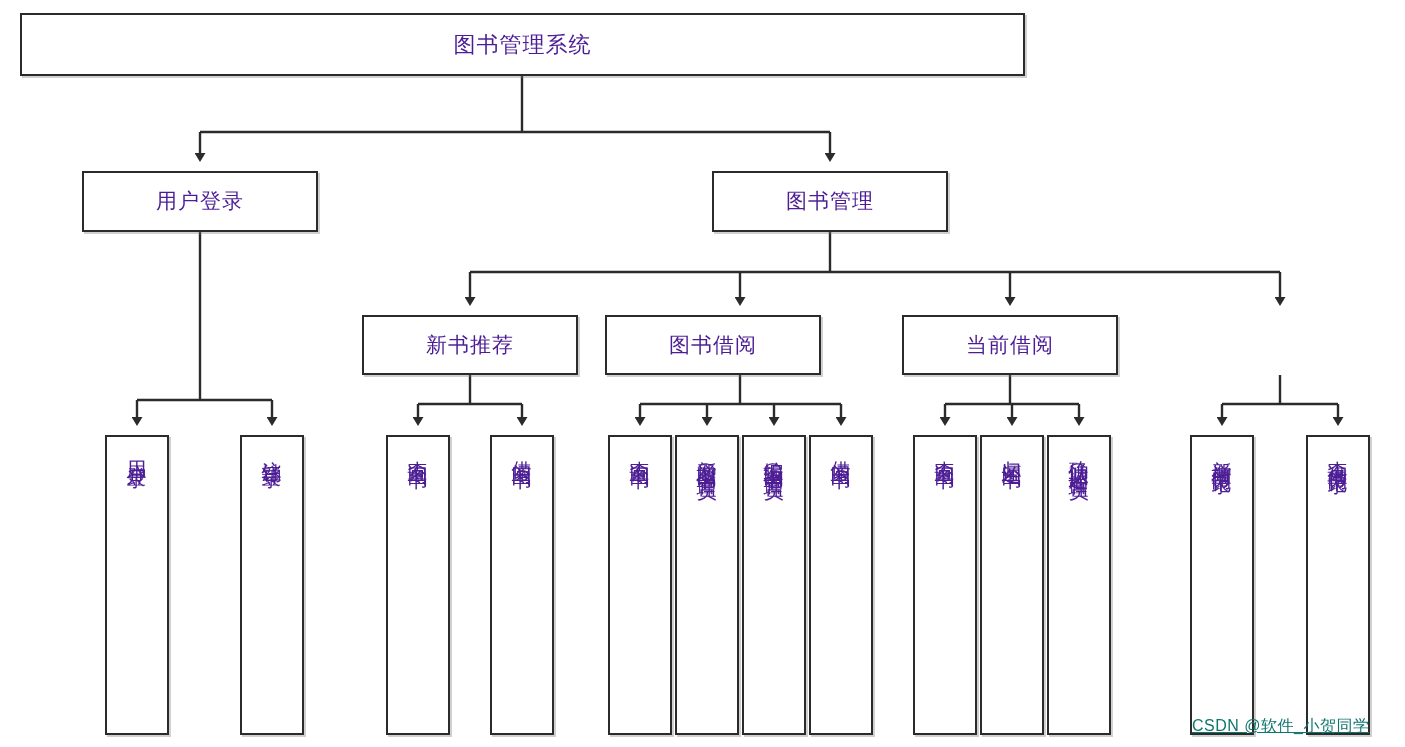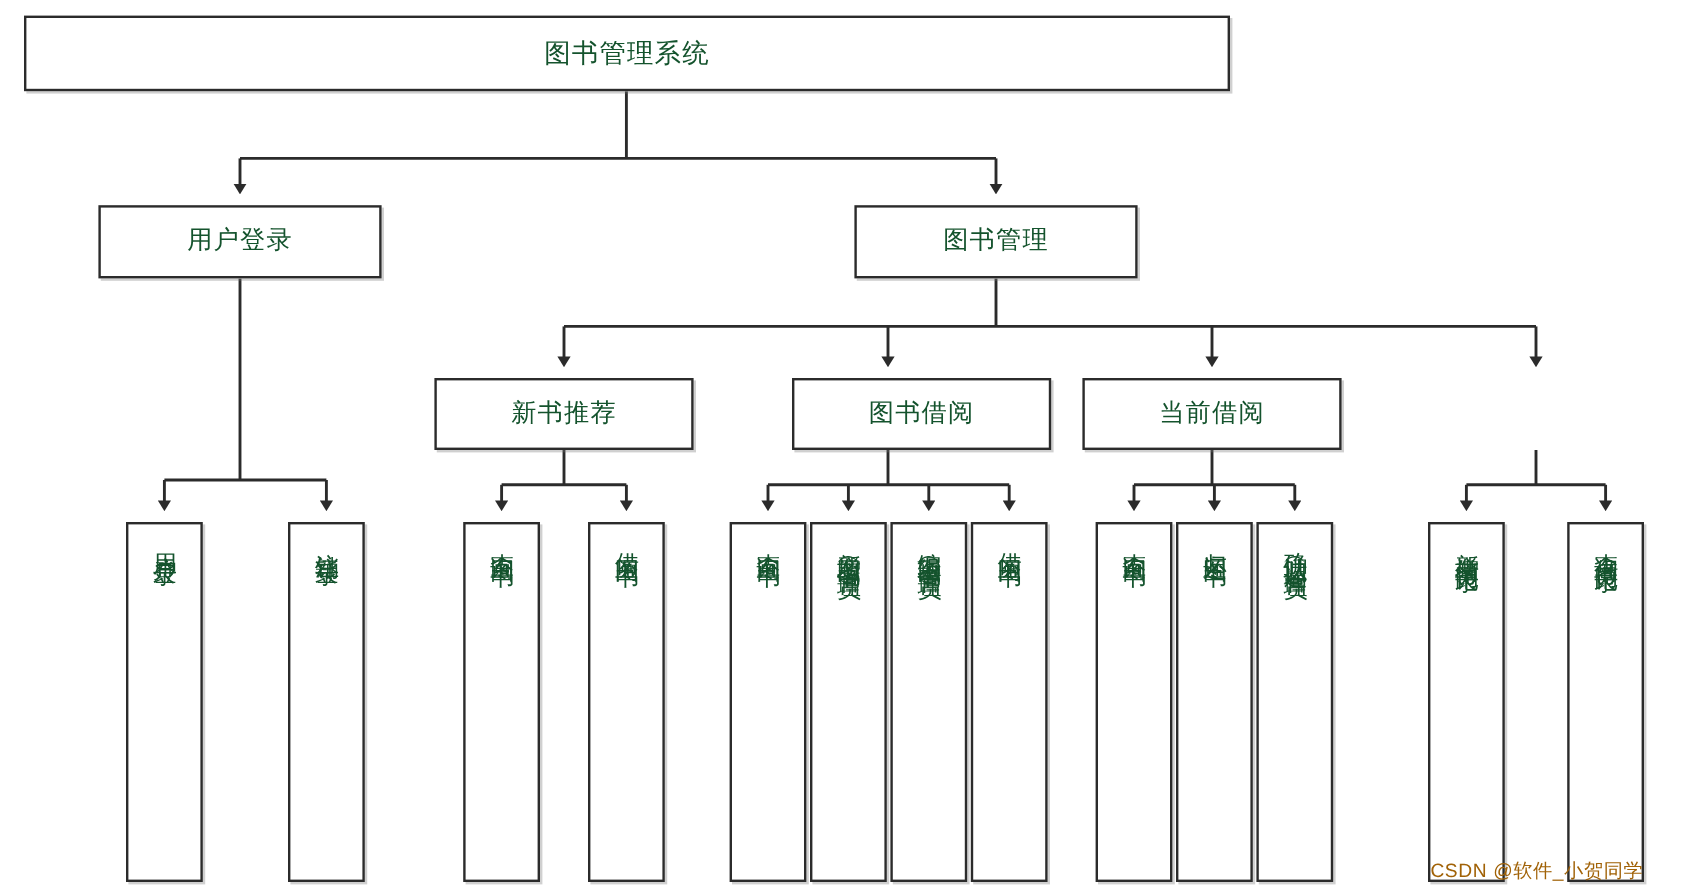--- a/index.html
+++ b/index.html
@@ -33,44 +33,45 @@
     background: #ffffff;
     box-shadow: 2px 2px 0 rgba(120,120,120,0.35);
     display: flex;
     align-items: center;
     justify-content: center;
   }
   .node .lbl {
     font-size: 21px;
     line-height: 1.18;
     letter-spacing: 1px;
-    color: #14532d;
+    color: #4c1d95;
     white-space: nowrap;
   }
   .node.root .lbl { font-size: 22px; }
   .node.leaf {
     align-items: flex-start;
     justify-content: center;
     padding-top: 8px;
   }
   .node.leaf .lbl {
     writing-mode: vertical-rl;
     text-orientation: upright;
     font-size: 20px;
     letter-spacing: 3px;
     line-height: 1;
     white-space: nowrap;
   }
   .watermark {
     position: absolute;
     font-size: 16px;
-    color: #a16207;
+    color: #0f766e;
     letter-spacing: 0.5px;
     white-space: nowrap;
     user-select: none;
+    text-decoration: underline;
   }
 </style>
 </head>
 <body>
 
 <div id="canvas">
 
   <svg class="edges" viewBox="0 0 1405 747">
     <defs>
       <marker id="arrow" markerWidth="9" markerHeight="11" refX="1" refY="5.5" orient="auto" markerUnits="userSpaceOnUse">
@@ -128,21 +129,21 @@
   <div class="node" style="left:82px; top:171px; width:236px; height:61px;">
     <span class="lbl">用户登录</span>
   </div>
   <div class="node" style="left:362px; top:315px; width:216px; height:60px;">
     <span class="lbl">新书推荐</span>
   </div>
 
   <div class="node" style="left:712px; top:171px; width:236px; height:61px;">
     <span class="lbl">图书管理</span>
   </div>
-  <div class="node" style="left:660px; top:315px; width:216px; height:60px;">
+  <div class="node" style="left:605px; top:315px; width:216px; height:60px;">
     <span class="lbl">图书借阅</span>
   </div>
   <div class="node" style="left:902px; top:315px; width:216px; height:60px;text-align:right;">
     <span class="lbl">当前借阅</span>
   </div>
 
   <div class="node leaf" style="left:105px; top:435px; width:64px; height:300px;">
     <span class="lbl">用户登录</span>
   </div>
   <div class="node leaf" style="left:240px; top:435px; width:64px; height:300px;">

